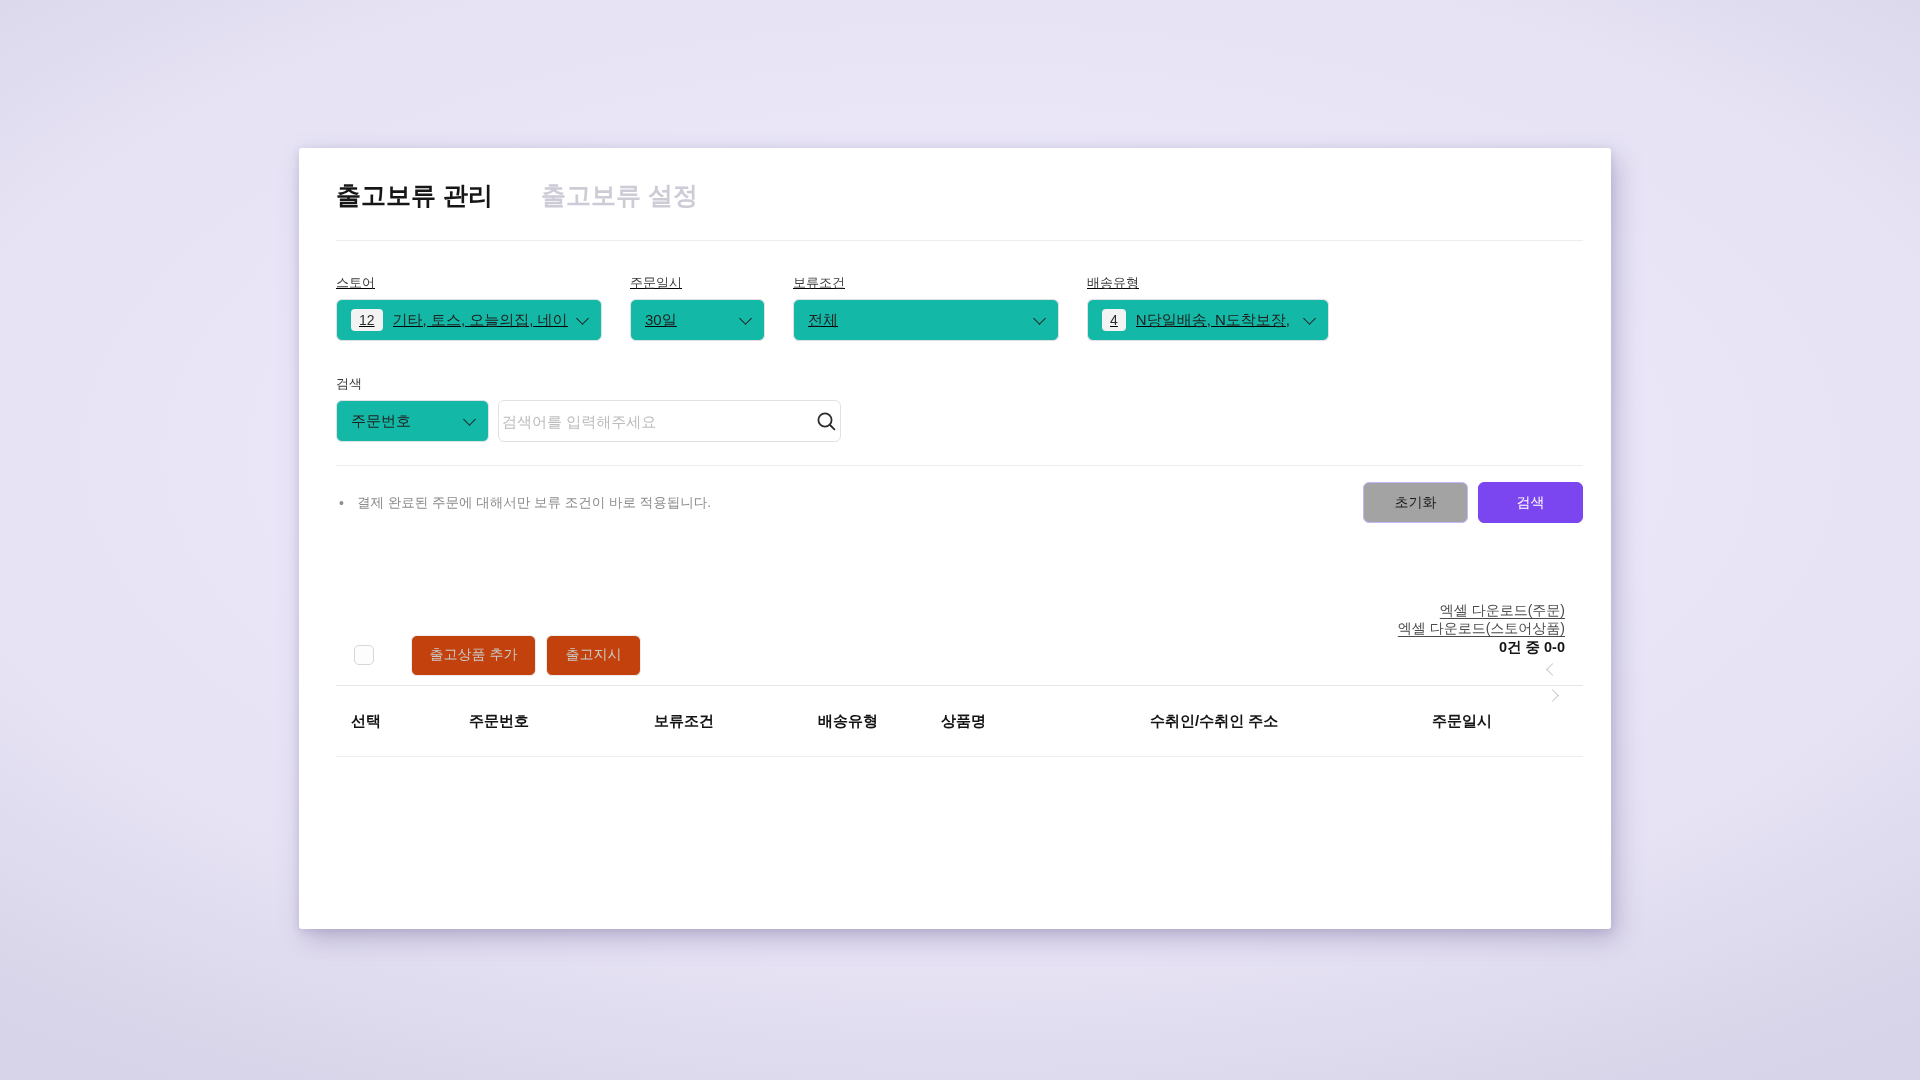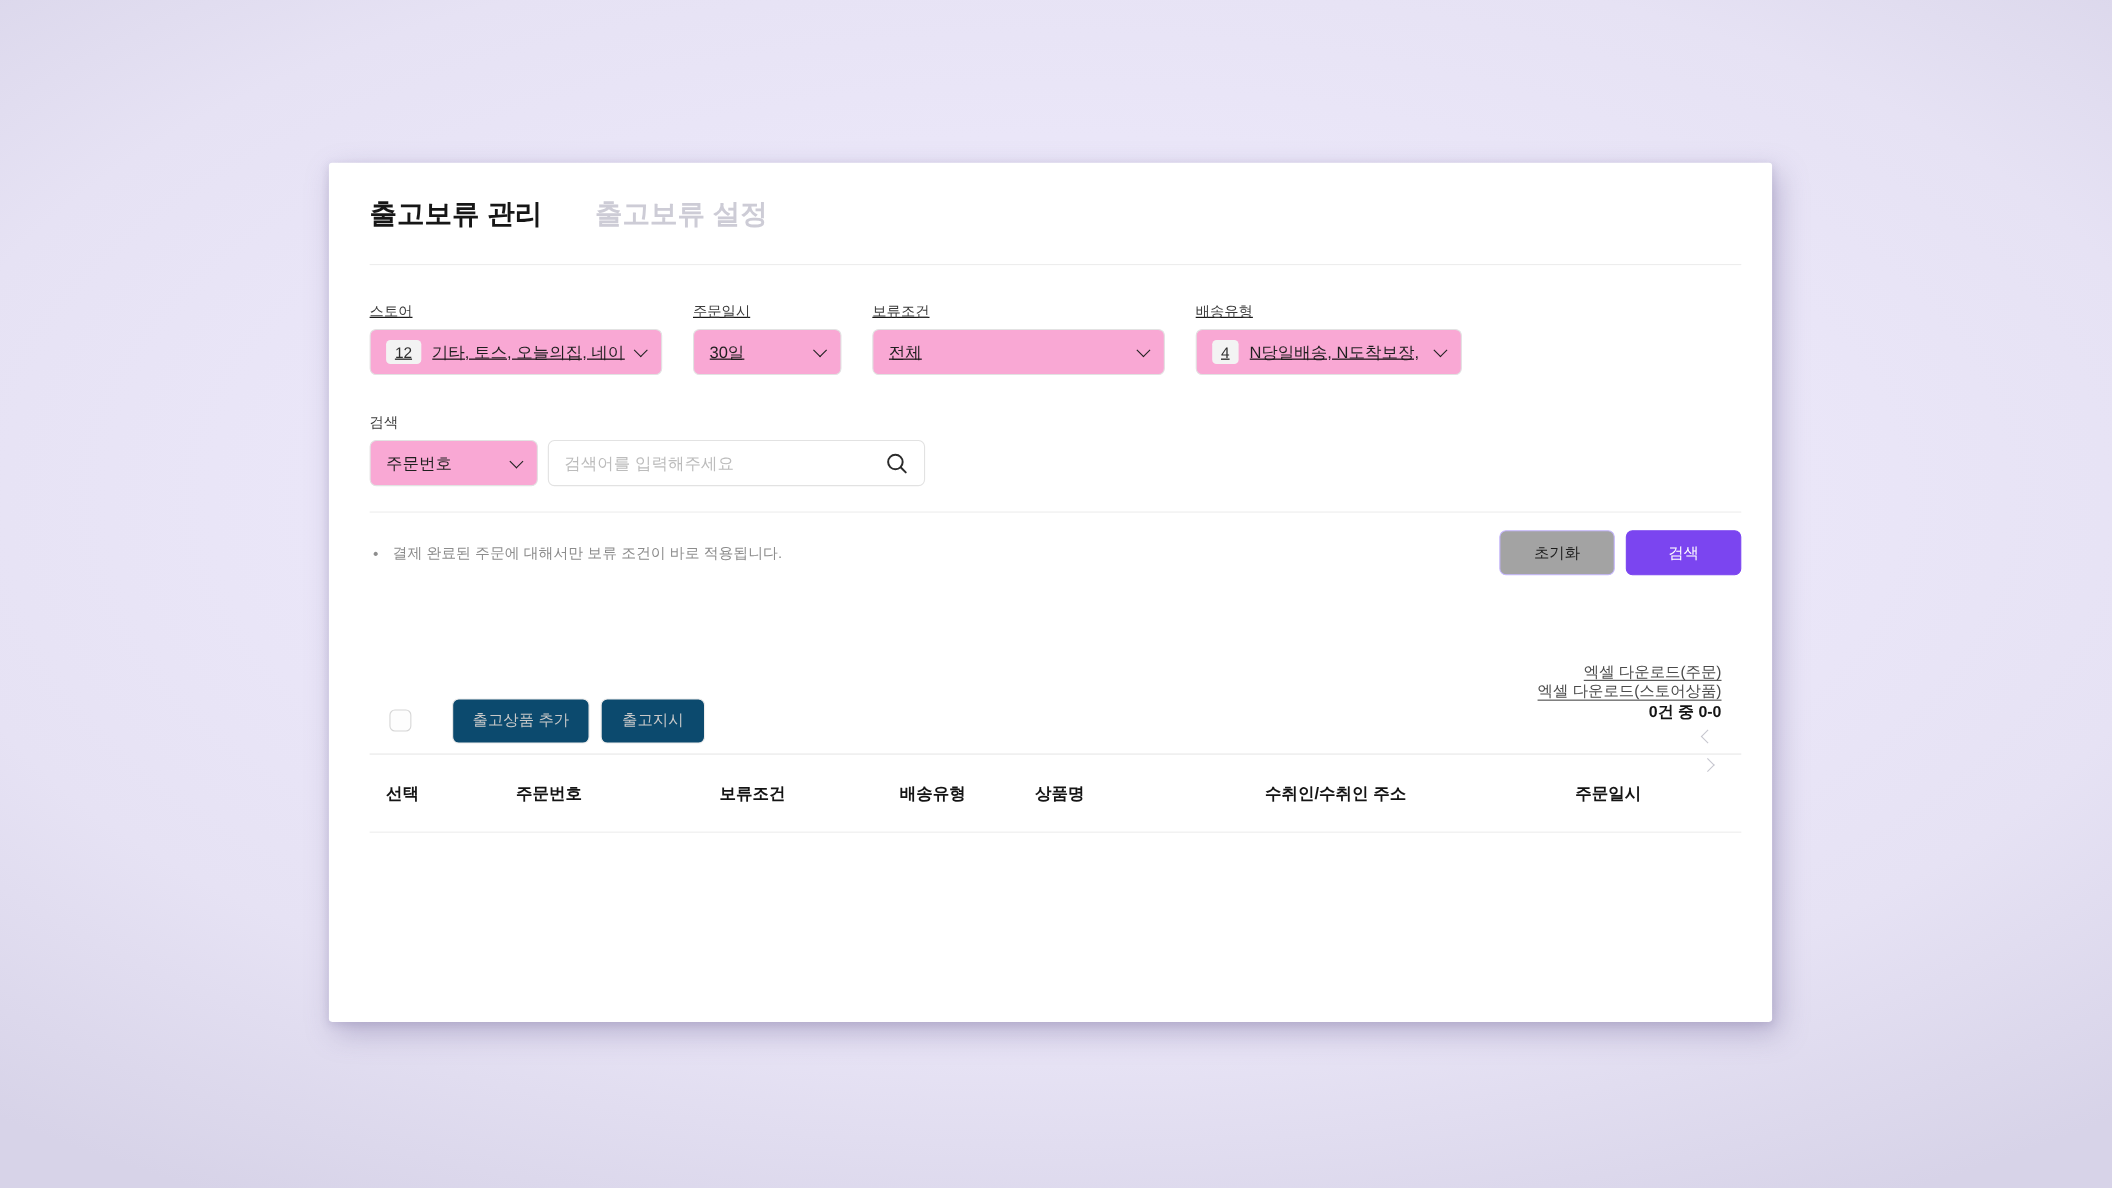--- a/index.html
+++ b/index.html
@@ -20,60 +20,60 @@
   }
   
   .tabs { padding-top:30px; display:flex; gap:48px; align-items:flex-end; }
   .tab { font-size:25px; font-weight:700; line-height:34px; color:#cdccd6; cursor:pointer; }
   .tab.active { color:#161616; }
   .hr { border:0; border-top:1px solid #ededed; margin-top:28px; }
   
   .filter-row { margin-top:33px; display:flex; gap:28px;text-decoration:underline; }
   .filter-label { font-size:13px; color:#3a3a3a; line-height:18px; margin-bottom:7px; }
   .field {
-    height:42px; border:1px solid #e2e2e2; border-radius:6px; background:#f9a8d4;
+    height:42px; border:1px solid #e2e2e2; border-radius:6px; background:#14b8a6;
     display:flex; align-items:center; padding:0 14px; cursor:pointer;
   }
   .w-store   { width:266px; }
   .w-date    { width:135px; }
   .w-cond    { width:266px; }
   .w-deliv   { width:242px; }
   .badge {
     background:#f3f3f3; border-radius:4px; padding:4px 8px;
     font-size:14px; color:#2e2e2e; line-height:1; margin-right:10px; flex:0 0 auto;
   }
   .select-value { font-size:15px; color:#1f1f1f; white-space:nowrap; overflow:hidden; flex:1 1 auto; }
   .chev-down {
     flex:0 0 auto; width:9px; height:9px; margin-left:10px; margin-top:-4px;
     border-right:1.8px solid #222; border-bottom:1.8px solid #222; transform:rotate(45deg);
   }
   
   .search-section { margin-top:34px; }
   .search-fields { display:flex; gap:9px; }
   .w-searchkey { width:153px; }
   .search-input-wrap { width:343px; height:42px; border:1px solid #e2e2e2; border-radius:6px;
-    display:flex; align-items:center; padding:0 14px; }
+    display:flex; align-items:center; padding:0 3px; }
   .search-input { flex:1; border:0; outline:none; font-size:15px; color:#1f1f1f;
     font-family:"Liberation Sans", sans-serif; background:transparent; }
   .search-input::placeholder { color:#bcbcbc; }
   .search-icon { flex:0 0 auto; display:flex; cursor:pointer; }
   
   .notice-row { margin-top:16px; height:41px; display:flex; align-items:center; }
   .notice-bullet { color:#8e8e8e; font-size:14px; margin:0 13px 0 3px; }
   .notice-text { color:#8c8c8c; font-size:13.5px; }
   .action-group { margin-left:auto; display:flex; gap:10px; }
   .btn { height:41px; border-radius:6px; font-size:14px; font-family:"Liberation Sans", sans-serif;
     cursor:pointer; display:flex; align-items:center; justify-content:center; }
   .btn-reset { width:105px; background:#a3a3a3; border:1px solid #c4b5fd; color:#1c1c1c; }
   .btn-search { width:105px; background:#7b45f0; border:1px solid #7b45f0; color:#ffffff; }
   
   .toolbar { margin-top:112px; height:40px; display:flex; align-items:center; }
   .checkbox { width:20px; height:20px; margin-left:18px; border:1.5px solid #d6d6d6;
     border-radius:5px; background:#fdfdfd; cursor:pointer; flex:0 0 auto; }
-  .btn-disabled { background:#0c4a6e; border:1px solid #ececec; color:#c9c9c9; cursor:default; }
+  .btn-disabled { background:#c2410c; border:1px solid #ececec; color:#c9c9c9; cursor:default; }
   .btn-add { width:125px; margin-left:37px; }
   .btn-ship { width:95px; margin-left:10px; }
   .toolbar-right { margin-left:auto; display:flex; align-items:flex-end; padding-right:18px;flex-direction:column; }
   .excel-link { font-size:14px; color:#4a4a4a; text-decoration:underline; text-underline-offset:3px; cursor:pointer; }
   .excel-link + .excel-link { margin-left:25px; }
   .page-count { margin-left:25px; font-size:14.5px; font-weight:600; color:#141414; }
   .pager-btn { width:26px; height:26px; display:flex; align-items:center; justify-content:center; cursor:default; }
   .pager-left { margin-left:22px; }
   .pager-right { margin-left:28px; }
   .chev-left { width:9px; height:9px; border-left:1.8px solid #c6c6cf; border-bottom:1.8px solid #c6c6cf; transform:rotate(45deg); }

